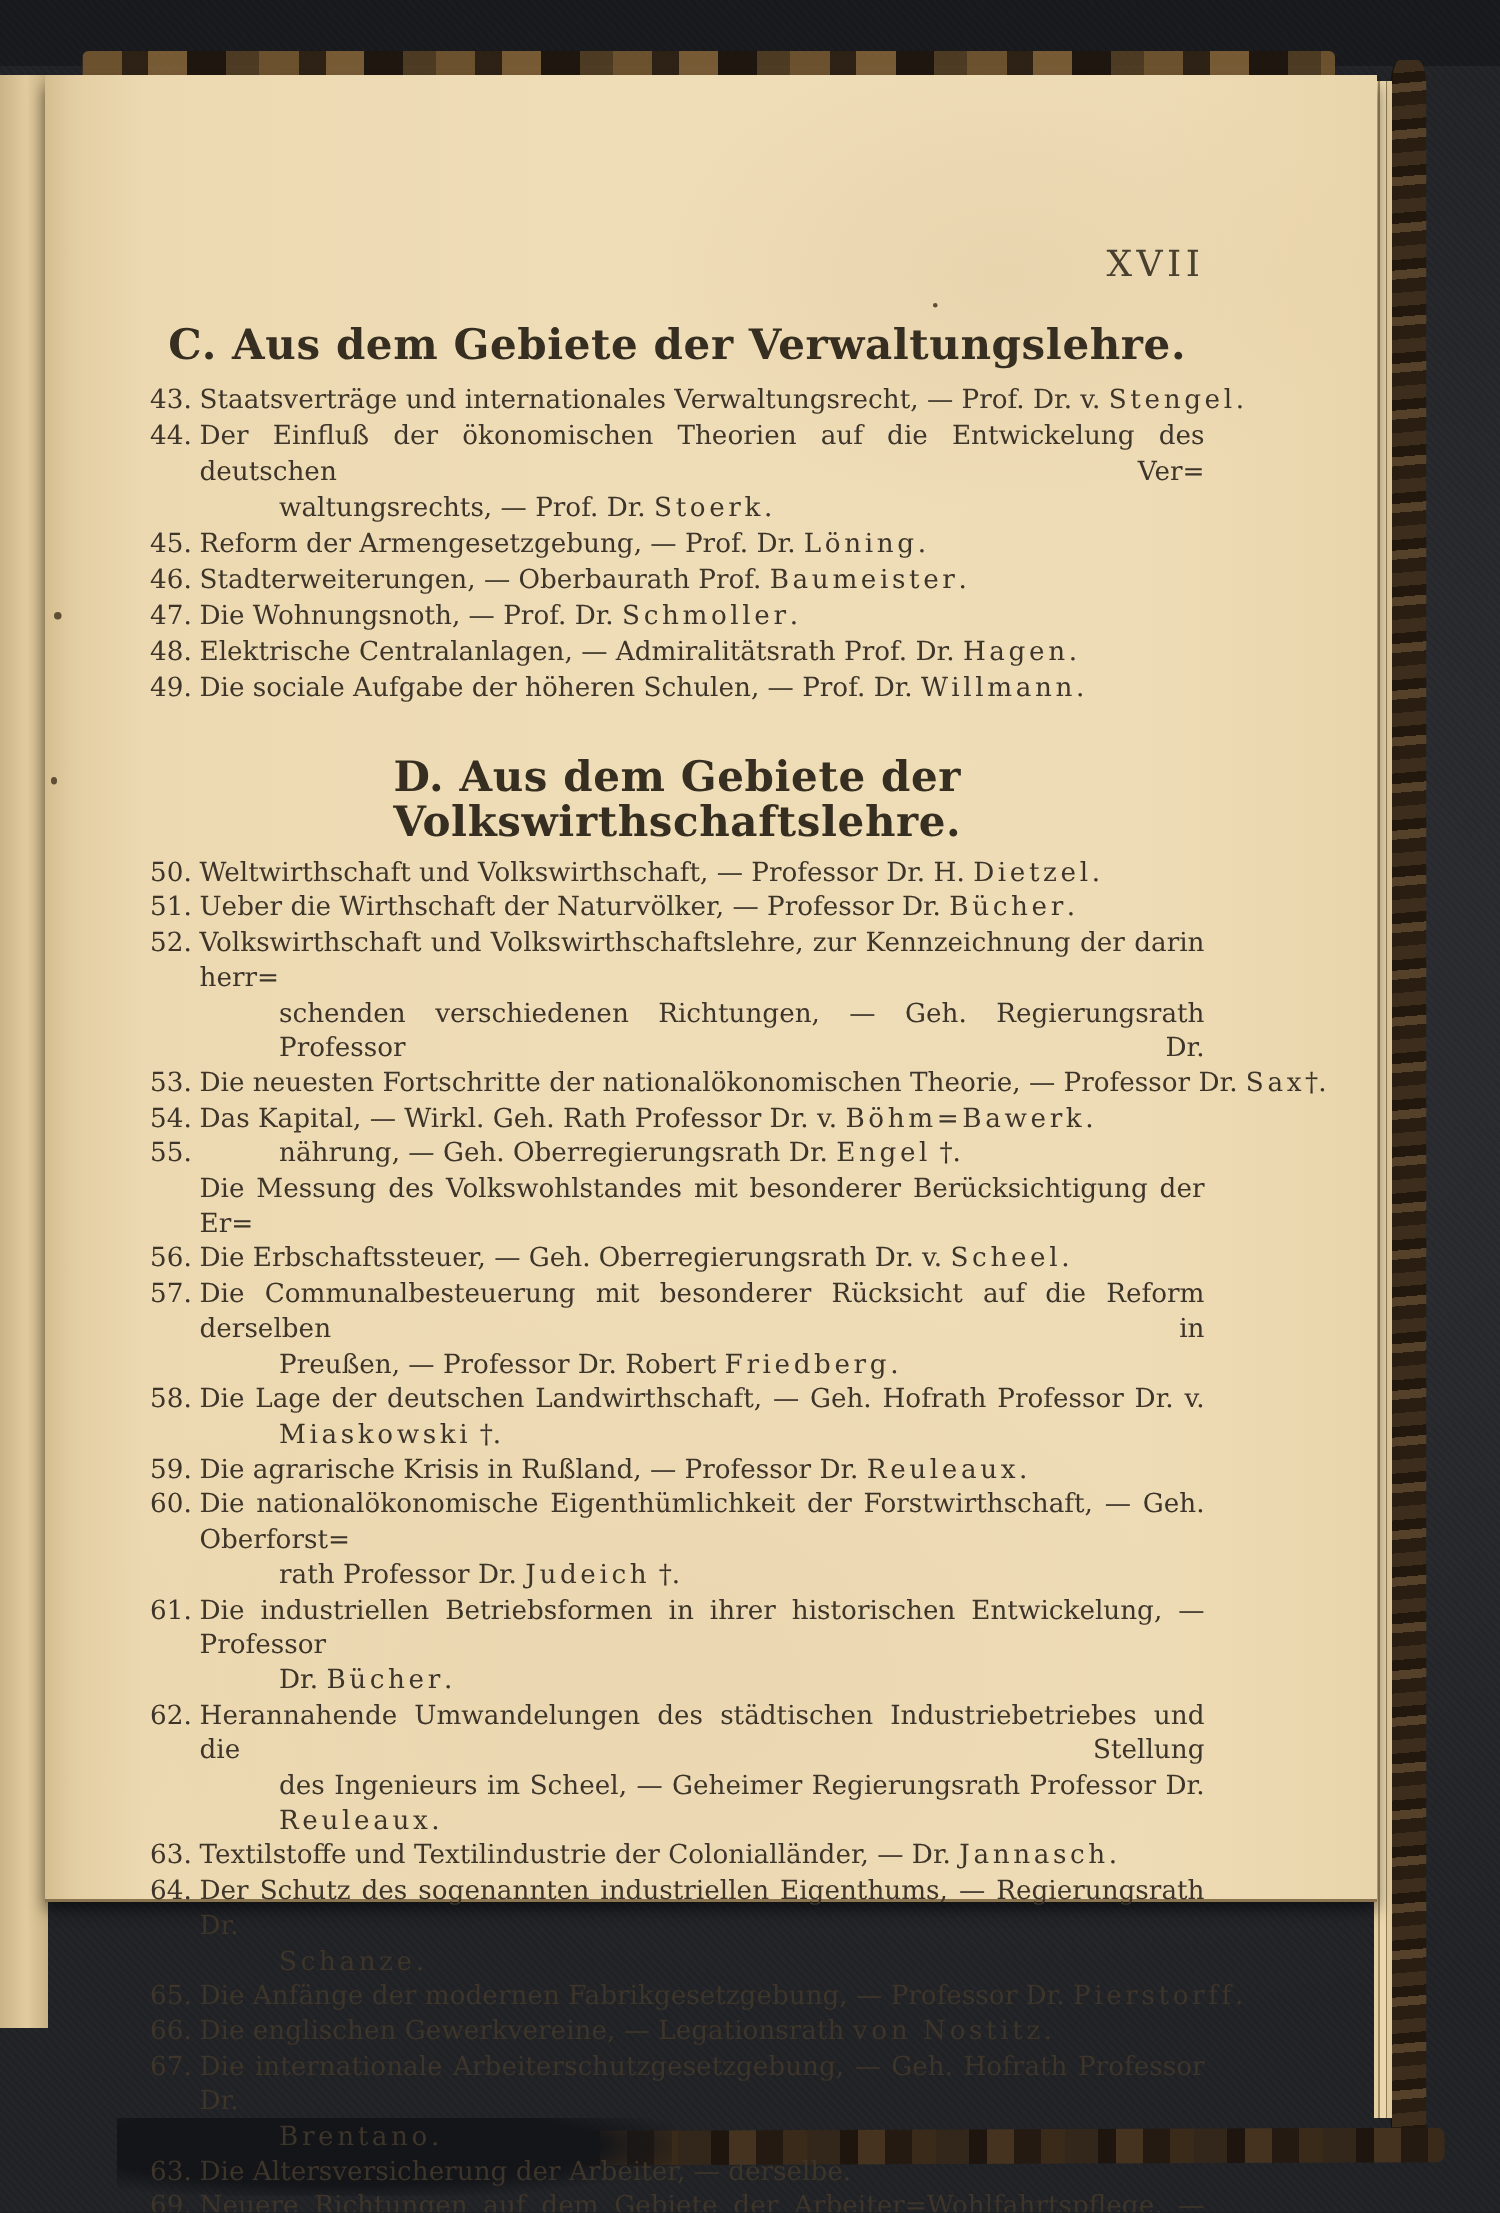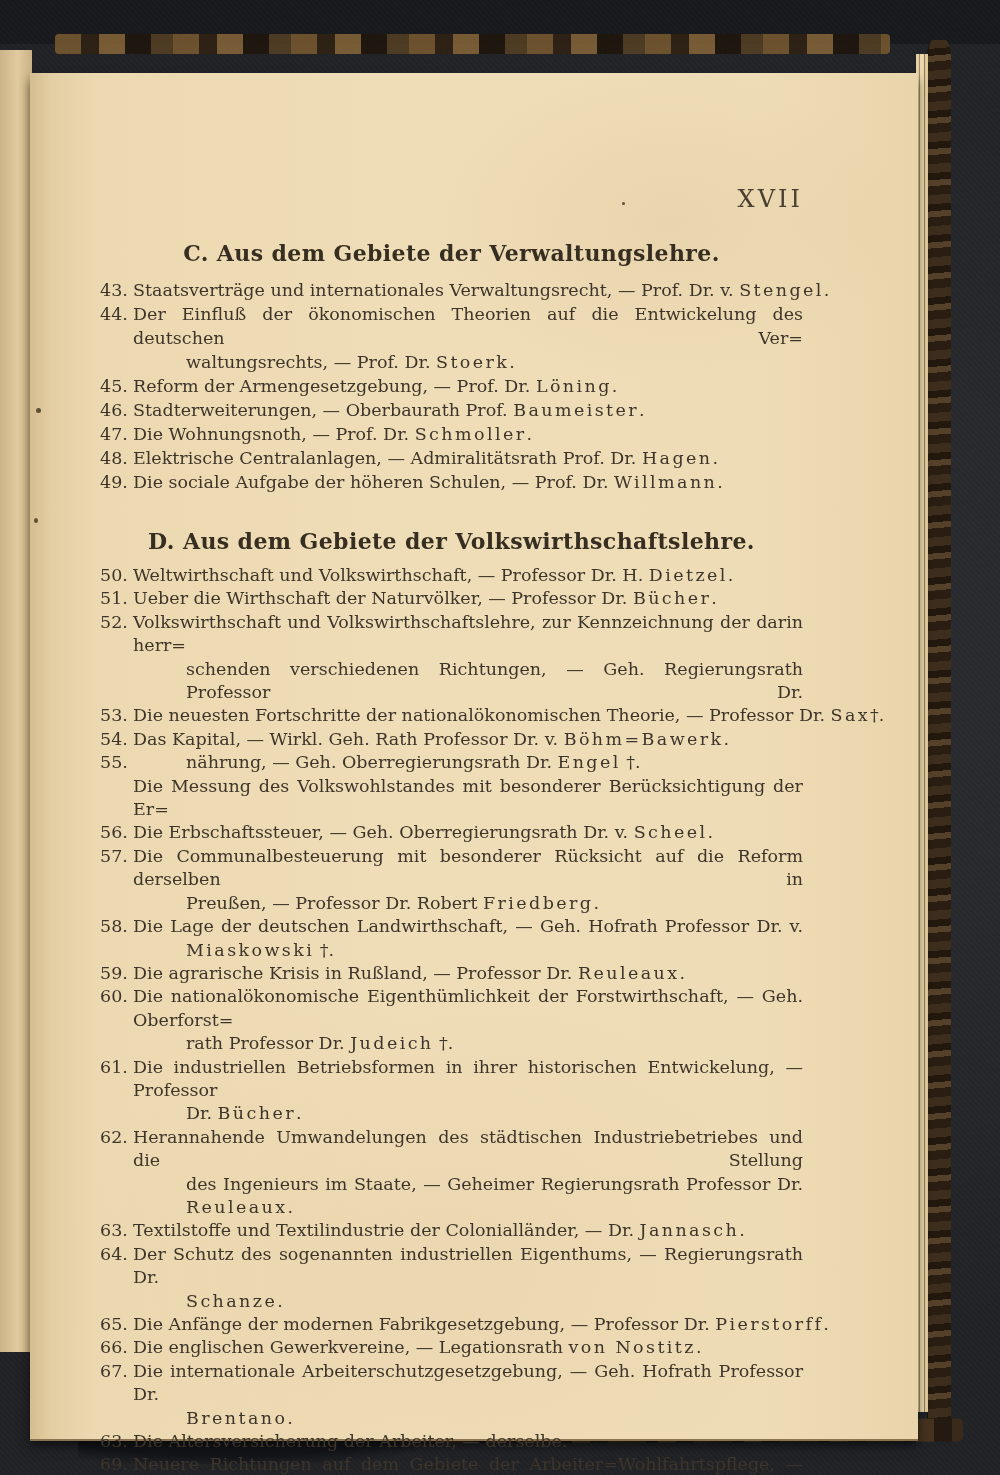--- a/index.html
+++ b/index.html
@@ -10,42 +10,42 @@
   
   .scene::after{content:"";position:absolute;inset:0;pointer-events:none;
     background:repeating-linear-gradient(47deg, rgba(255,255,255,.012) 0 2px, rgba(0,0,0,.02) 2px 4px);}
   .cover-top{position:absolute;left:0;top:0;width:100%;height:44px;background:#17191d;z-index:0;}
   .cover-worn{position:absolute;left:55px;top:34px;width:835px;height:20px;z-index:1;border-radius:4px;
     background:repeating-linear-gradient(90deg, rgba(122,90,48,.85) 0 26px, rgba(46,34,20,.95) 26px 44px,
       rgba(141,106,58,.8) 44px 70px, rgba(30,22,14,.95) 70px 96px, rgba(90,66,36,.8) 96px 118px);}
   .page-under-left{position:absolute;left:0;top:50px;width:32px;height:1302px;z-index:1;
     background:linear-gradient(90deg,#c9b387 0%,#e2cc9f 55%,#c8b184 100%);}
   .speck{position:absolute;border-radius:50%;background:#5e4e33;z-index:4;}
-  .page{position:absolute;left:30px;top:50px;width:888px;height:1366px;z-index:2;
+  .page{position:absolute;left:30px;top:50px;width:888px;height:1216px;z-index:2;
     background:
       radial-gradient(ellipse 340px 220px at 72% 11%, rgba(196,166,116,.14), transparent 70%),
       radial-gradient(ellipse 500px 380px at 45% 88%, rgba(203,174,124,.12), transparent 75%),
       linear-gradient(90deg,#d5bd8f 0px,#e4cfa4 22px,#ecd9b1 68px,#efddb8 42%,#eedcb6 82%,#e9d5ab 100%);
-    box-shadow:0 2px 0 #8a7450, 0 7px 10px rgba(0,0,0,.55);margin-top:23px;}
+    box-shadow:0 2px 0 #8a7450, 0 7px 10px rgba(0,0,0,.55);}
   .page-stack{position:absolute;left:916px;top:54px;width:12px;height:1358px;z-index:2;
     background:repeating-linear-gradient(90deg,#e3cfa4 0 3px,#a18a60 3px 4px,#ead7ad 4px 8px,#8f7951 8px 9px,#dfca9e 9px 12px);}
   .leather-right{position:absolute;left:927px;top:40px;width:23px;height:1400px;z-index:1;border-radius:6px/18px;
     background:repeating-linear-gradient(175deg,#3c2d1c 0 9px,#23180e 9px 16px,#55402a 16px 22px,#2a1d12 22px 31px);
     border-left:1px solid #1a120b;}
   .leather-bottom{position:absolute;left:108px;top:1420px;width:855px;height:23px;z-index:1;
     transform:rotate(-.2deg);border-radius:5px;
     background:repeating-linear-gradient(90deg,#33261a 0 22px,#1d150e 22px 34px,#45331f 34px 52px,#241a11 52px 70px,#3a2a1a 70px 86px);}
   .fabric-blob{position:absolute;left:78px;top:1412px;width:370px;height:52px;z-index:1;
     background:radial-gradient(ellipse at 40% 35%, #141519 55%, rgba(20,21,25,0) 78%);}
 
   
   .content{position:absolute;left:70px;top:112px;width:703px;color:#3e352a;
     font-size:17.5px;line-height:24px;}
   .pagenum{text-align:right;font-size:24px;line-height:28px;letter-spacing:3px;color:#49412f;padding-right:0;}
-  .heading{margin:25px 0 0;text-align:center;font-size:22px;line-height:30px;font-weight:bold;
+  .heading{margin:25px 0 0;text-align:center;font-size:28px;line-height:30px;font-weight:bold;
     letter-spacing:.4px;color:#362e20;}
   .heading.d{margin-top:32px;}
   .list{margin-top:10px;}
   .list.d{margin-top:8px;line-height:23.4px;}
   .item{position:relative;}
   .num{position:absolute;left:0;top:0;width:28px;text-align:left;}
   .itxt{margin-left:33px;}
   .iline{white-space:nowrap;}
   .iline.cont{padding-left:53px;}
   .iline.just{white-space:normal;text-align:justify;text-align-last:justify;}
@@ -189,21 +189,21 @@
             <span class="num">61.</span>
             <div class="itxt">
               <div class="iline just"><span>Die industriellen Betriebsformen in ihrer historischen Entwickelung, — Professor</span></div>
               <div class="iline cont"><span>Dr. </span><span class="sp">Bücher</span><span>.</span></div>
             </div>
           </div>
           <div class="item">
             <span class="num">62.</span>
             <div class="itxt">
               <div class="iline just"><span>Herannahende Umwandelungen des städtischen Industriebetriebes und die Stellung</span></div>
-              <div class="iline cont just"><span>des Ingenieurs im Staate, — Geheimer Regierungsrath Professor Dr.</span></div>
+              <div class="iline cont just"><span>des Ingenieurs im Scheel, — Geheimer Regierungsrath Professor Dr.</span></div>
               <div class="iline cont"><span class="sp">Reuleaux</span><span>.</span></div>
             </div>
           </div>
           <div class="item">
             <span class="num">63.</span>
             <div class="itxt">
               <div class="iline"><span>Textilstoffe und Textilindustrie der Colonialländer, — Dr. </span><span class="sp">Jannasch</span><span>.</span></div>
             </div>
           </div>
           <div class="item">

